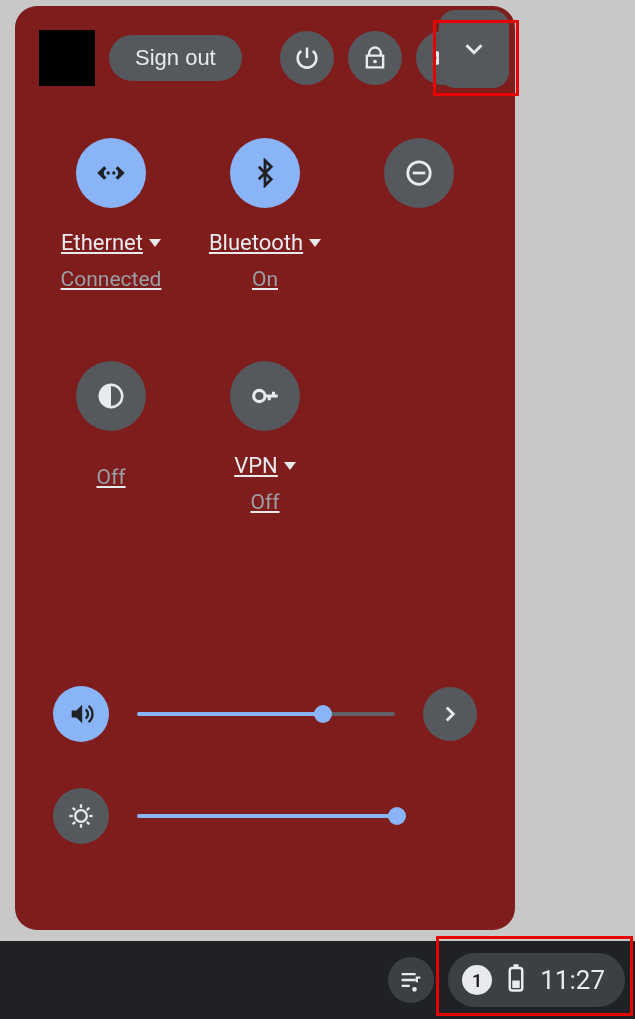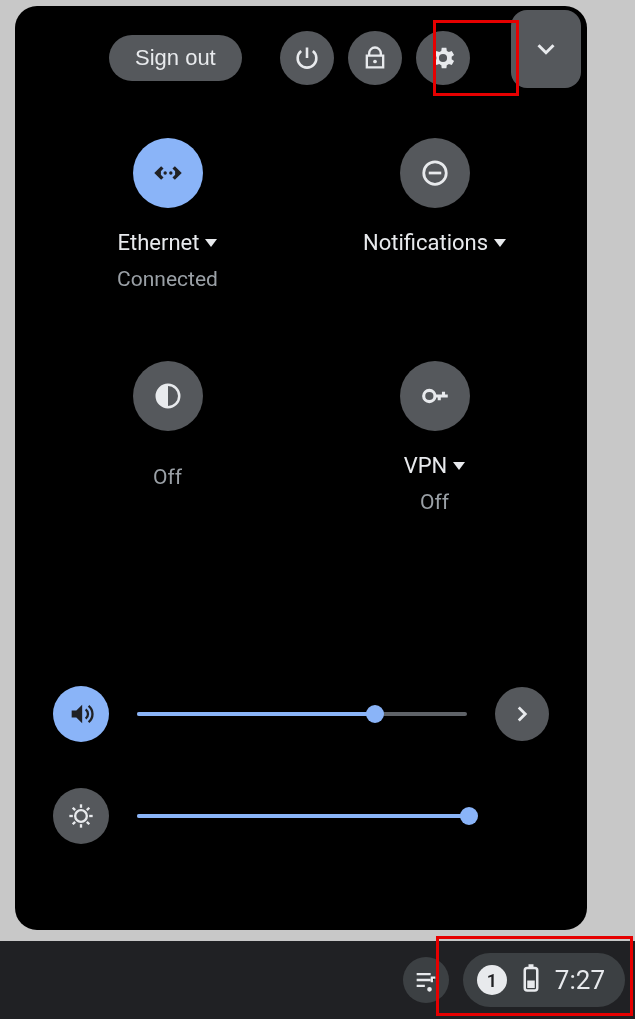--- a/index.html
+++ b/index.html
@@ -7,22 +7,22 @@
     width: 635px;
     height: 1019px;
     background: #c8c8c8;
     font-family: Roboto, Arial, sans-serif;
     position: relative;
     overflow: hidden;
   }
   .panel {
     position: absolute;
     top: 6px; left: 15px;
-    width: 572px; height: 924px;
-    background: #000000;
+    width: 500px; height: 924px;
+    background: #7f1d1d;
     border-radius: 22px;
     padding: 22px 24px 0 24px;
     color: #e8eaed;
   }
   .topbar { display: flex; align-items: center; gap: 14px; height: 60px; }
   .avatar { width: 56px; height: 56px; background:#000; border-radius:0; }
   .signout {
     background:#55585c; color:#e8eaed; border:none;
     border-radius: 26px; height:46px; padding:0 26px;
     font-size:22px; font-weight:500; cursor:pointer;
@@ -44,23 +44,24 @@
   .highlight {
     position:absolute; border:3px solid #e60000;
     pointer-events:none;
   }
   .hl-settings { top:20px; left:433px; width:86px; height:76px; }
   .hl-tray { top:936px; left:436px; width:197px; height:80px; }
 
   .tiles {
     margin-top: 50px;
     display:grid;
-    grid-template-columns: repeat(2, 1fr);
+    grid-template-columns: repeat(3, 1fr);
     row-gap: 70px;
     column-gap: 10px;
+    text-decoration: underline;
   }
   .tile { display:flex; flex-direction:column; align-items:center; text-align:center; cursor:pointer; }
   .tile .icon {
     width:70px; height:70px; border-radius:50%;
     display:flex; align-items:center; justify-content:center;
     margin-bottom:22px;
   }
   .icon-on  { background:#8ab4f8; }
   .icon-off { background:#55585c; }
   .tile .label { font-size:22px; color:#e8eaed; display:flex; align-items:center; gap:6px; }
@@ -143,32 +144,40 @@
             <circle cx="14" cy="12" r="1.2" fill="#202124"></circle>
           </svg>
       </div>
       <div class="label">
           <span>Ethernet</span>
           <span class="caret"></span>
         </div>
       <div class="sub">Connected</div>
     </div>
 
+    <div class="tile">
+      <div class="icon icon-on">
+        <svg viewBox="0 0 24 24" width="30" height="30">
+            <path fill="none" stroke="#202124" stroke-width="2.2" d="M7 7l10 10-5 5V2l5 5L7 17"></path>
+          </svg>
+      </div>
+      <div class="label">
+          <span>Bluetooth</span>
+          <span class="caret"></span>
+        </div>
+      <div class="sub">On</div>
+    </div>
 
     <div class="tile">
       <div class="icon icon-off">
         <svg viewBox="0 0 24 24" width="30" height="30">
             <circle cx="12" cy="12" r="9" fill="none" stroke="#e8eaed" stroke-width="2.2"></circle>
             <line x1="7" y1="12" x2="17" y2="12" stroke="#e8eaed" stroke-width="2.2"></line>
           </svg>
       </div>
-      <div class="label">
-          <span>Notifications</span>
-          <span class="caret"></span>
-        </div>
     </div>
 
     <div class="tile">
       <div class="icon icon-off">
         <svg viewBox="0 0 24 24" width="30" height="30">
             <circle cx="12" cy="12" r="9" fill="none" stroke="#e8eaed" stroke-width="2"></circle>
             <path fill="#e8eaed" d="M12 3a9 9 0 0 0 0 18z"></path>
           </svg>
       </div>
       <div class="sub">Off</div>
@@ -243,18 +252,18 @@
   </div>
   <div class="tray">
     <div class="badge">1</div>
     <span class="batt">
       <svg viewBox="0 0 14 24">
           <rect x="2" y="4" width="10" height="18" rx="2" fill="none" stroke="#e8eaed" stroke-width="2"></rect>
           <rect x="5" y="1" width="4" height="3" fill="#e8eaed"></rect>
           <rect x="4" y="14" width="6" height="6" fill="#e8eaed"></rect>
         </svg>
     </span>
-    <span class="clock">7:27</span>
+    <span class="clock">11:27</span>
   </div>
 </div>
 
 <div class="highlight hl-settings"></div>
 <div class="highlight hl-tray"></div>
 
 </body></html>

